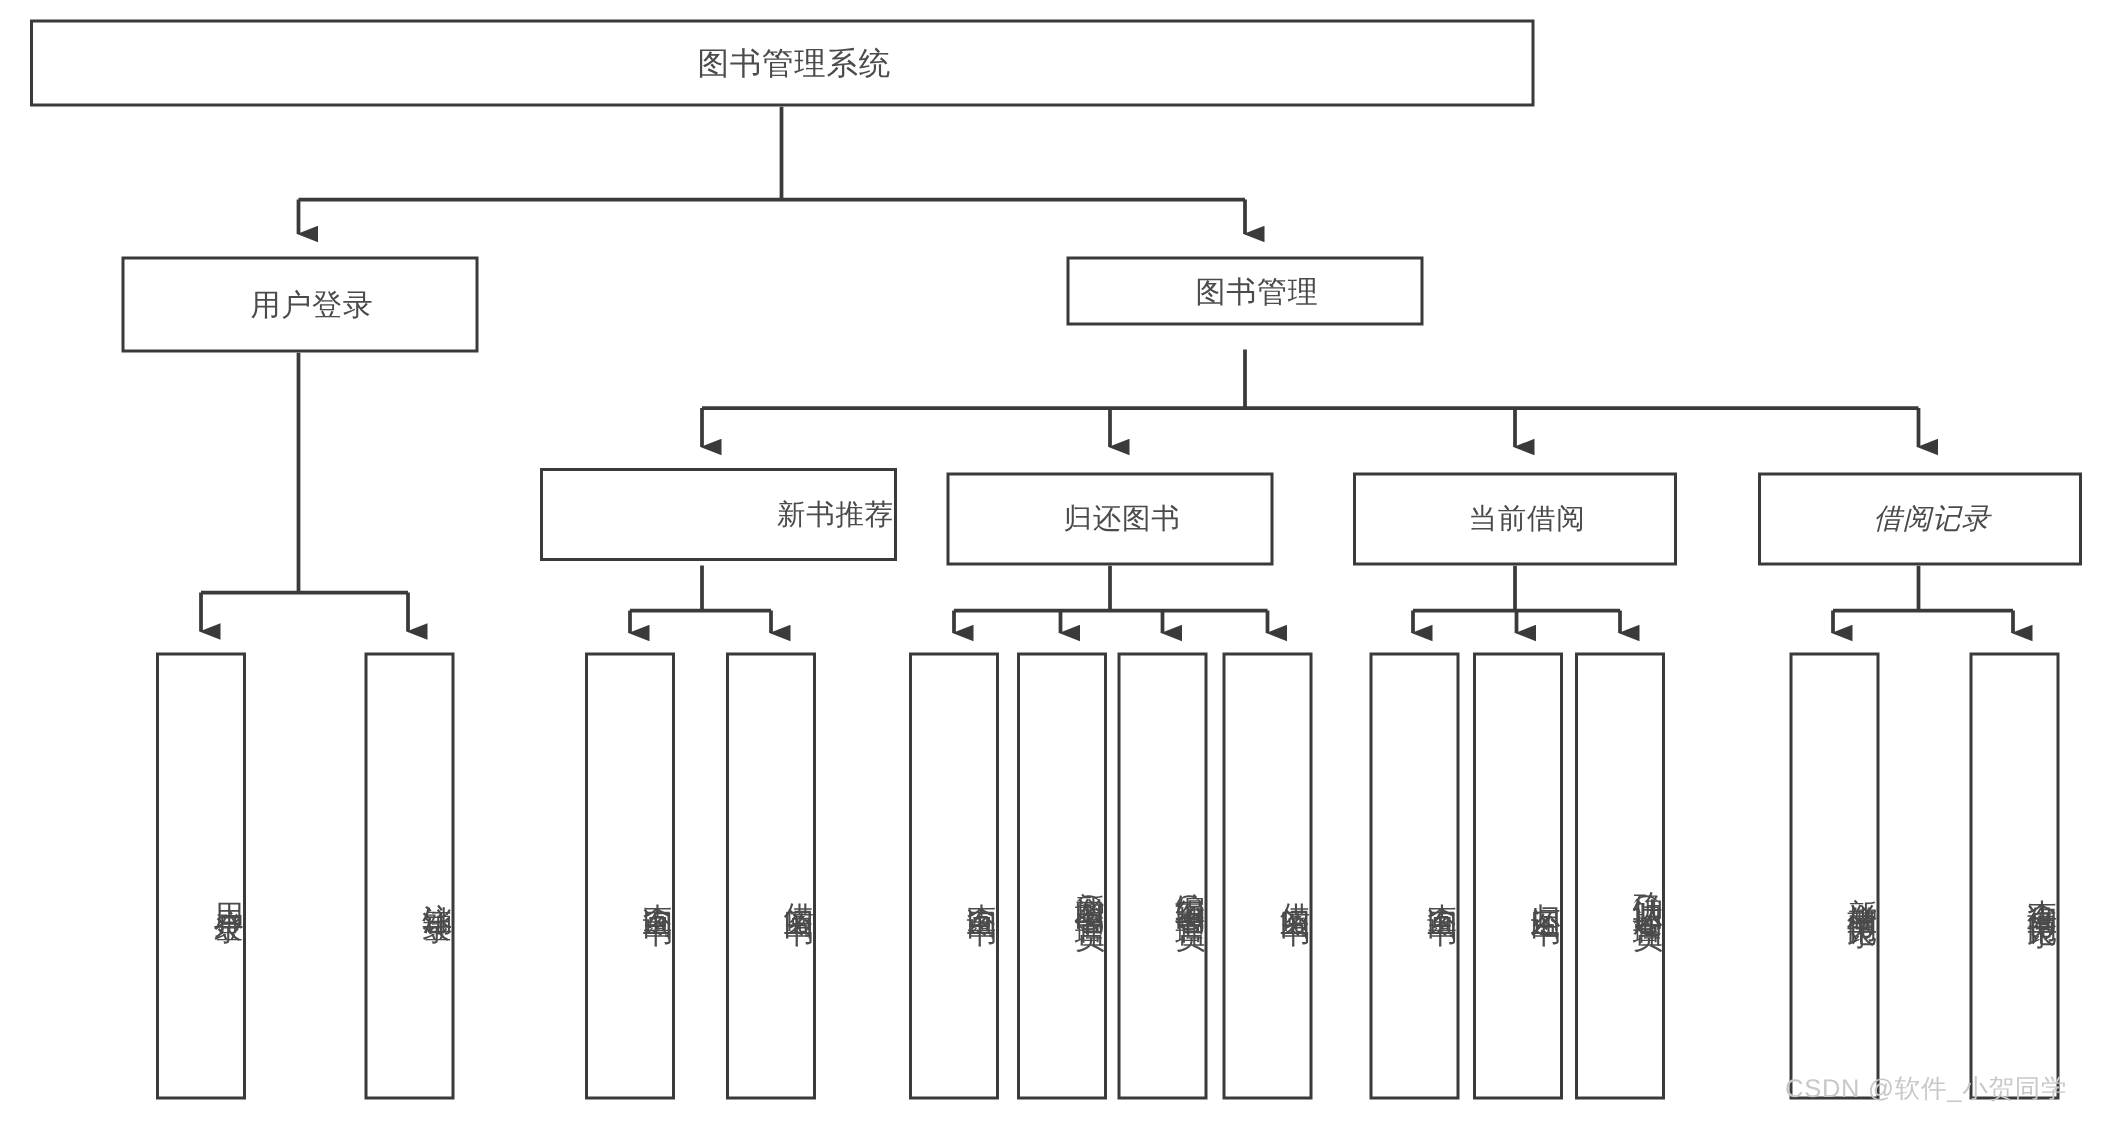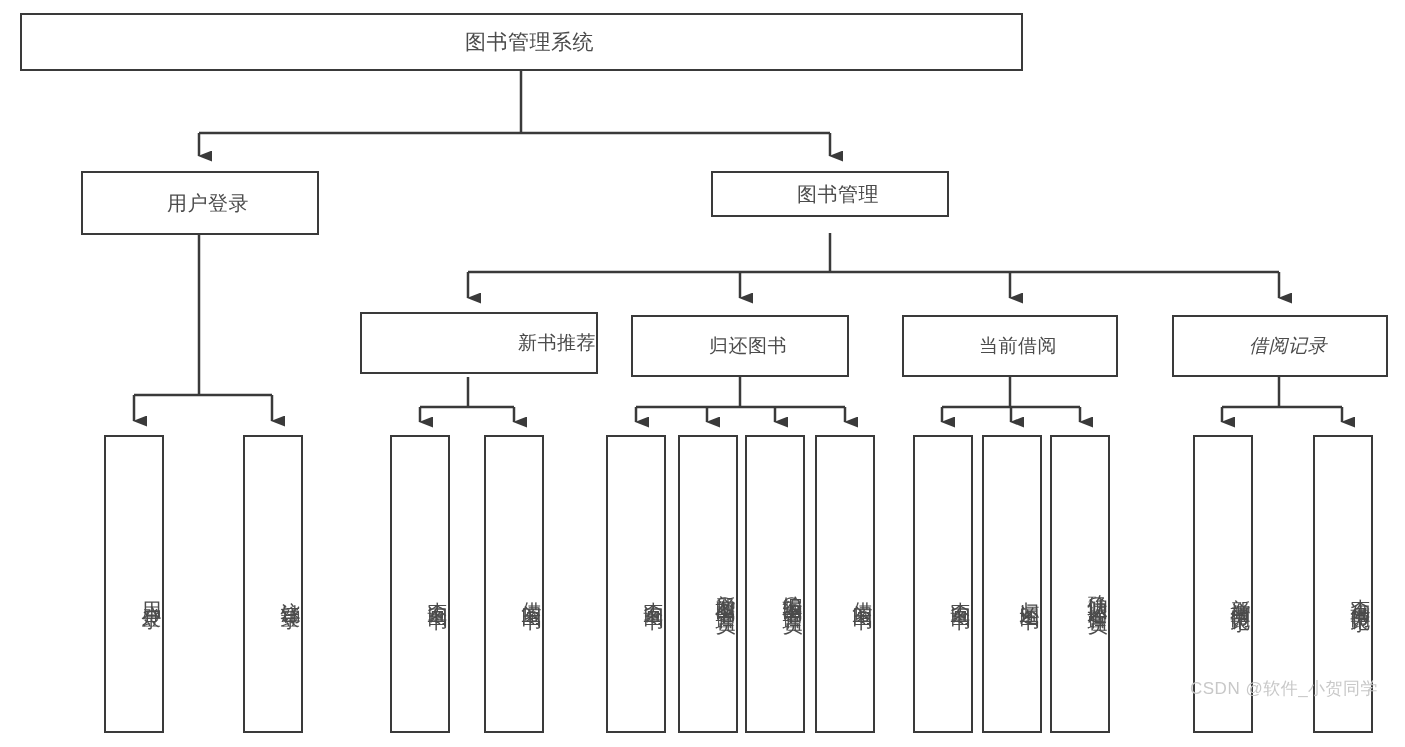--- a/index.html
+++ b/index.html
@@ -57,21 +57,21 @@
     position: absolute;
     left: 0;
     top: 0;
     width: 1405px;
     height: 747px;
     pointer-events: none;
   }
   .watermark {
     position: absolute;
     left: 1190px;
-    top: 677px;
+    top: 714px;
     font-size: 17px;
     color: #c8c8c8;
     white-space: nowrap;
     letter-spacing: 0.5px;
   }
 </style>
 </head>
 <body>
 
 <div id="canvas">

